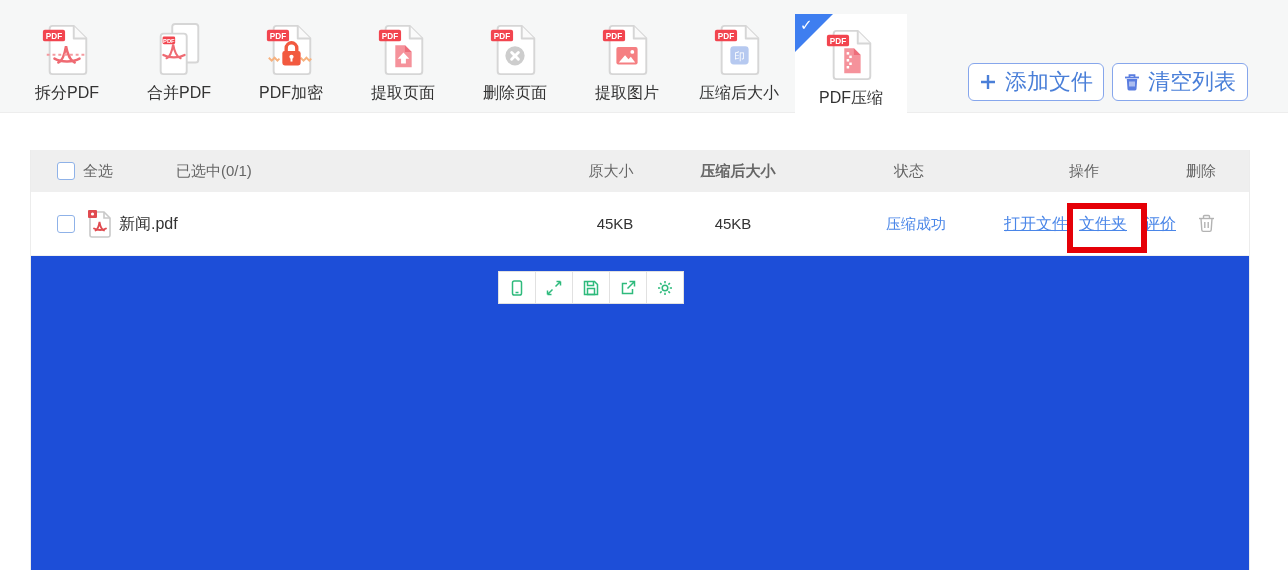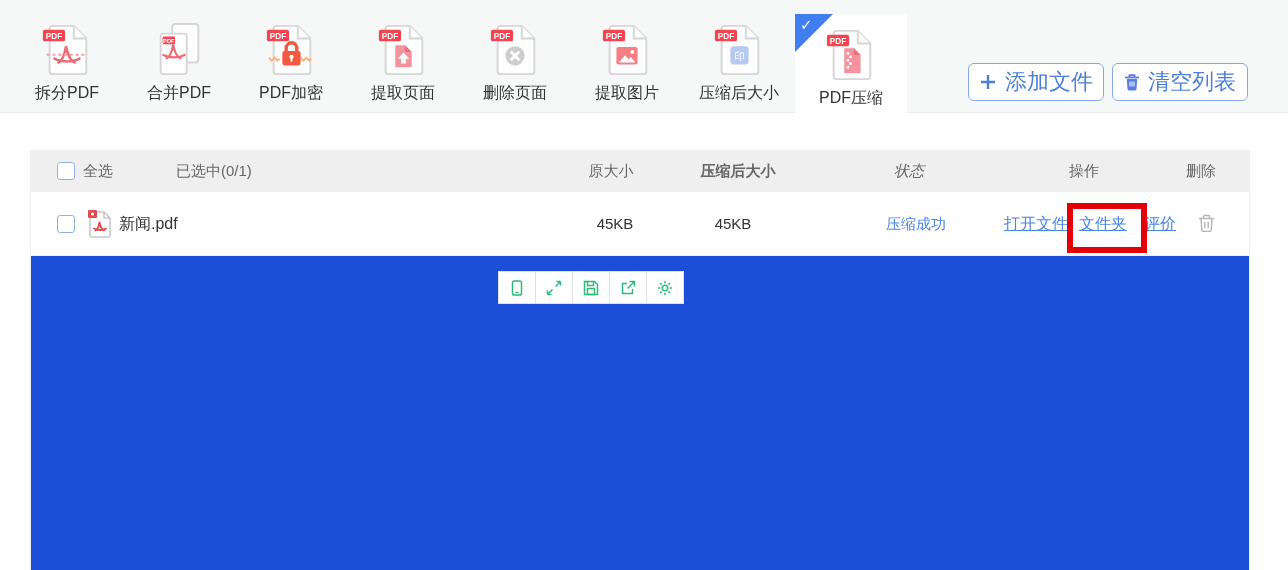--- a/index.html
+++ b/index.html
@@ -242,21 +242,21 @@
 </div>
 
 <div class="panel">
 
   <div class="thead">
     <span class="checkbox" style="left:26px;top:12px;"></span>
     <span class="hcell" style="left:52px;">全选</span>
     <span class="hcell" style="left:145px;">已选中(0/1)</span>
     <span class="hcell center" style="left:580px;">原大小</span>
     <span class="hcell center" style="left:707px;font-weight:bold;">压缩后大小</span>
-    <span class="hcell center" style="left:878px;font-style:italic;">状态</span>
+    <span class="hcell center" style="left:878px;">状态</span>
     <span class="hcell center" style="left:1053px;">操作</span>
     <span class="hcell center" style="left:1170px;">删除</span>
   </div>
 
   <div class="trow">
     <span class="checkbox" style="left:26px;top:23px;"></span>
     <span style="position:absolute;left:56px;top:17px;">
       <svg width="26" height="30" viewBox="0 0 26 30">
         <path d="M5 3 H17 L23 9 V26 a2 2 0 0 1 -2 2 H5 a2 2 0 0 1 -2 -2 V5 a2 2 0 0 1 2 -2 Z" fill="#fff" stroke="#c9c9c9" stroke-width="1.6"></path>
         <path d="M17 3 V9 H23" fill="none" stroke="#c9c9c9" stroke-width="1.6"></path>

